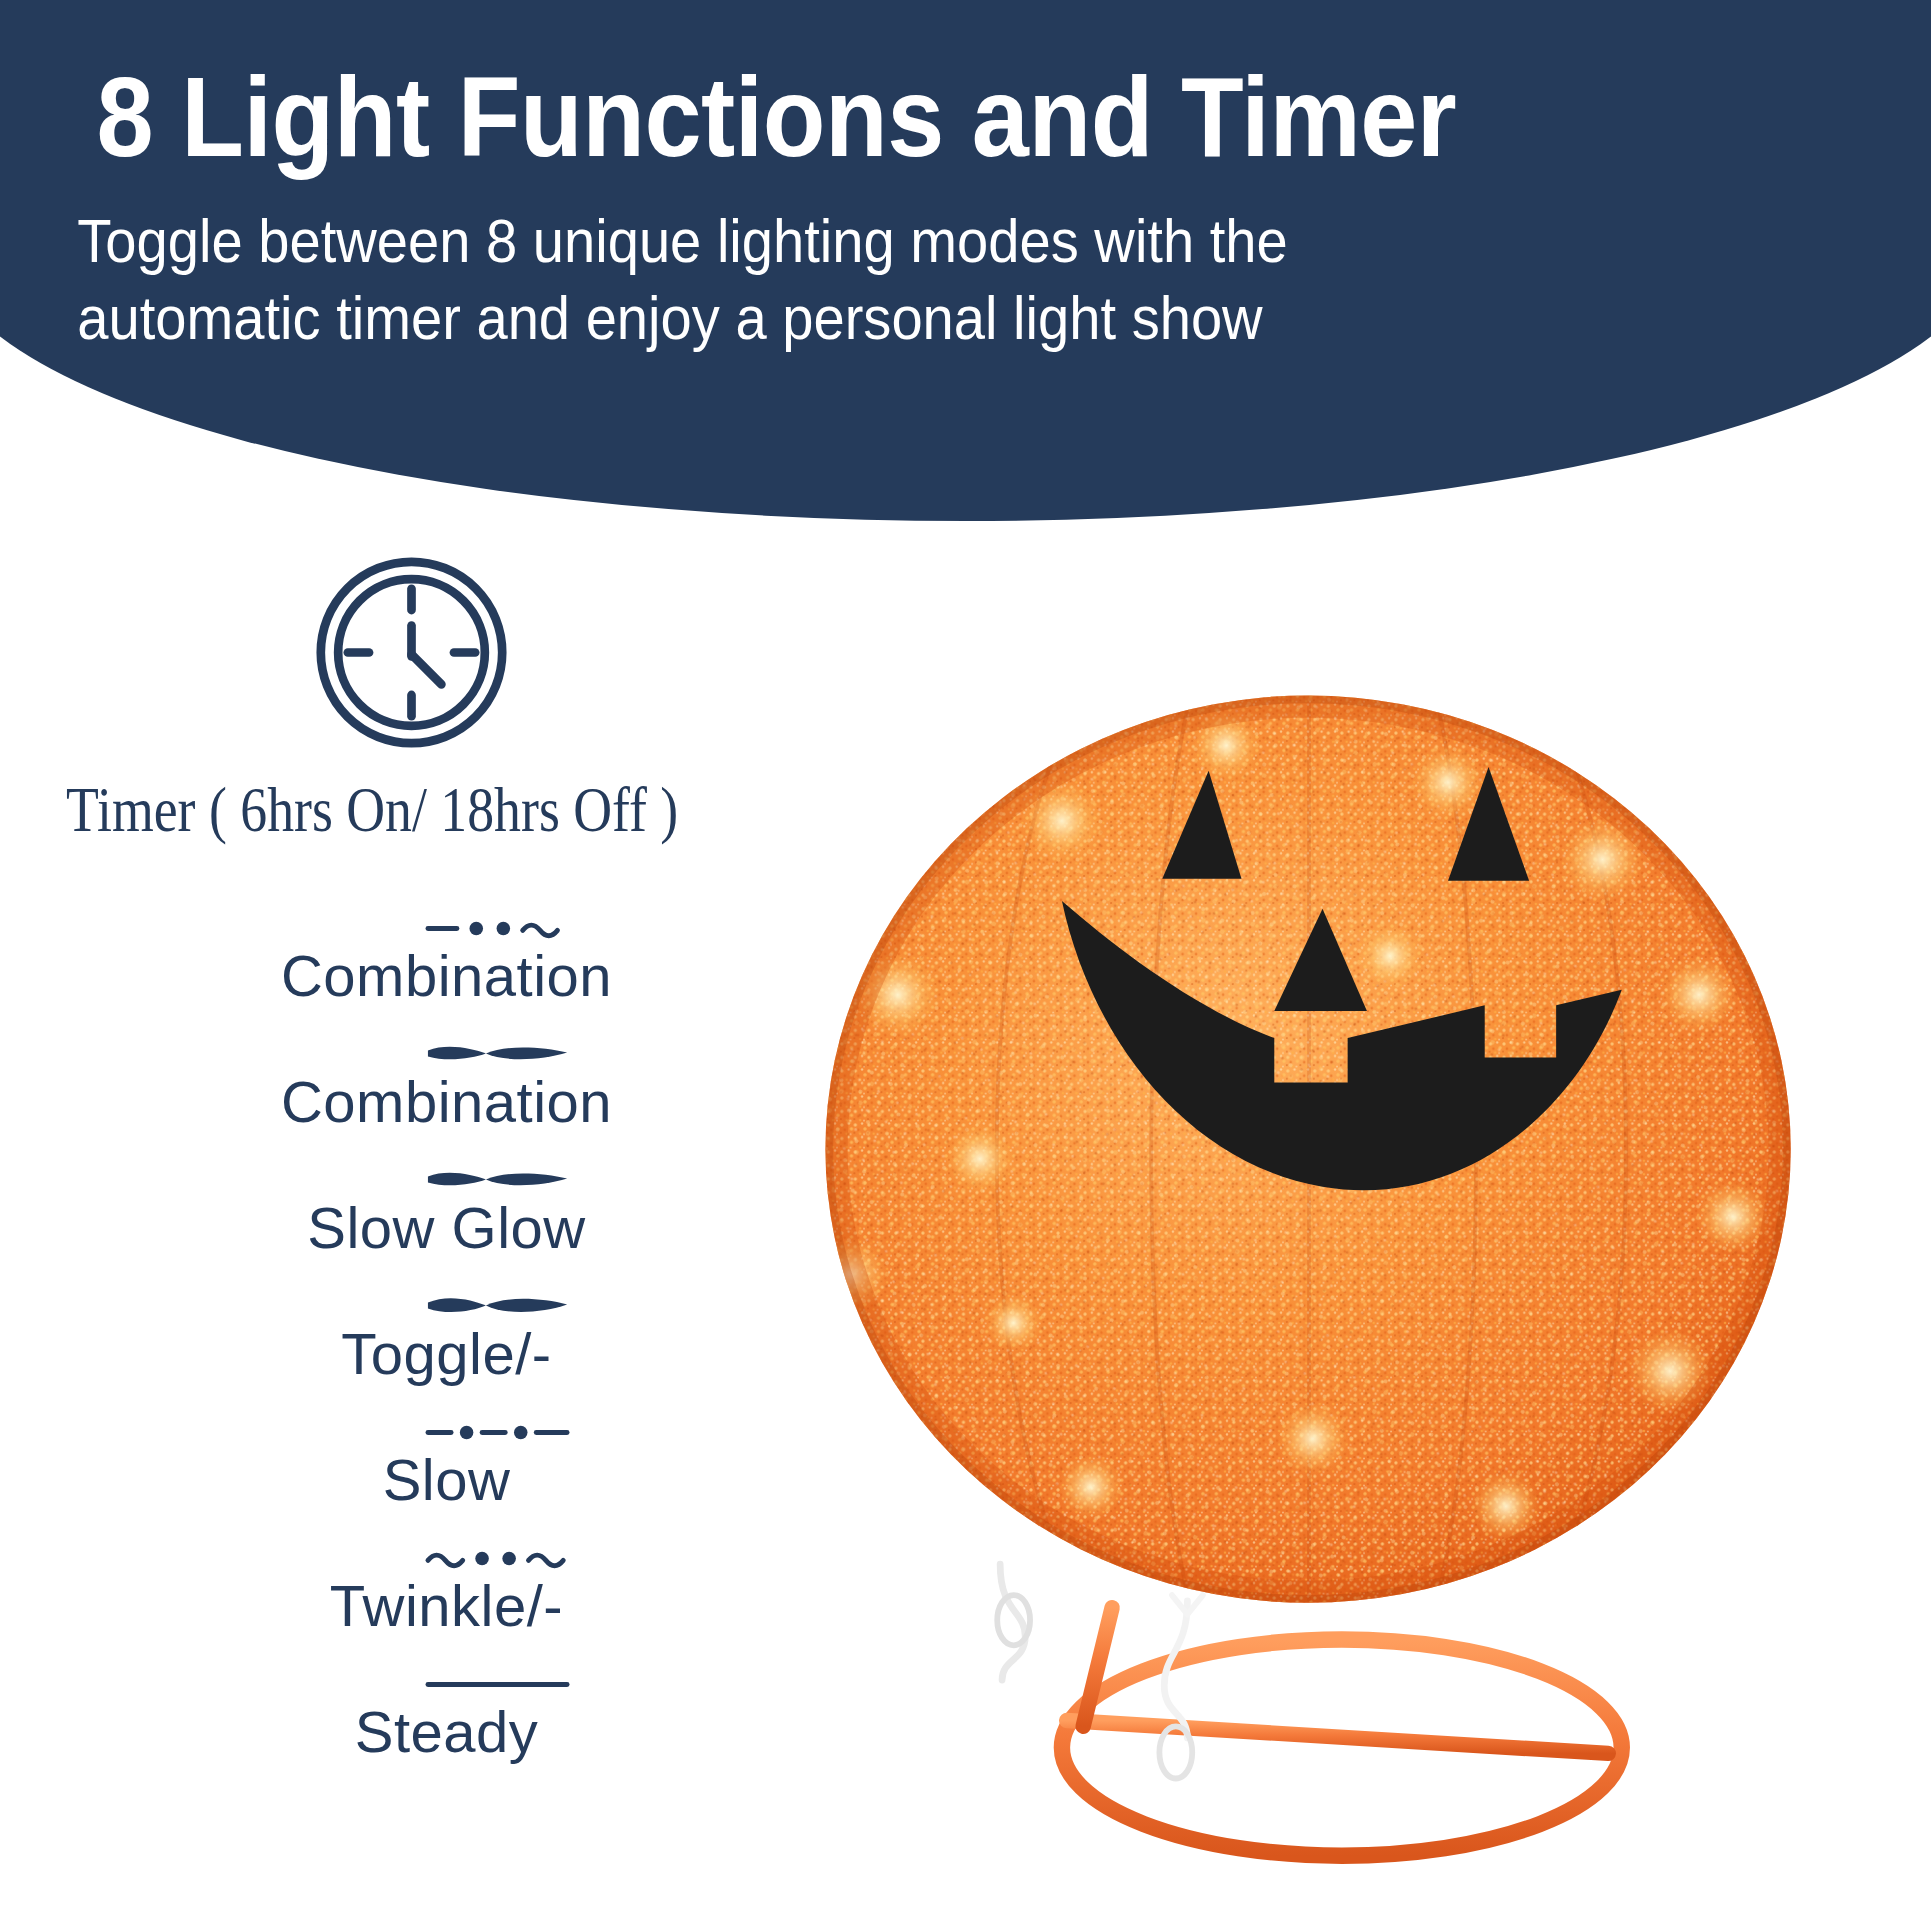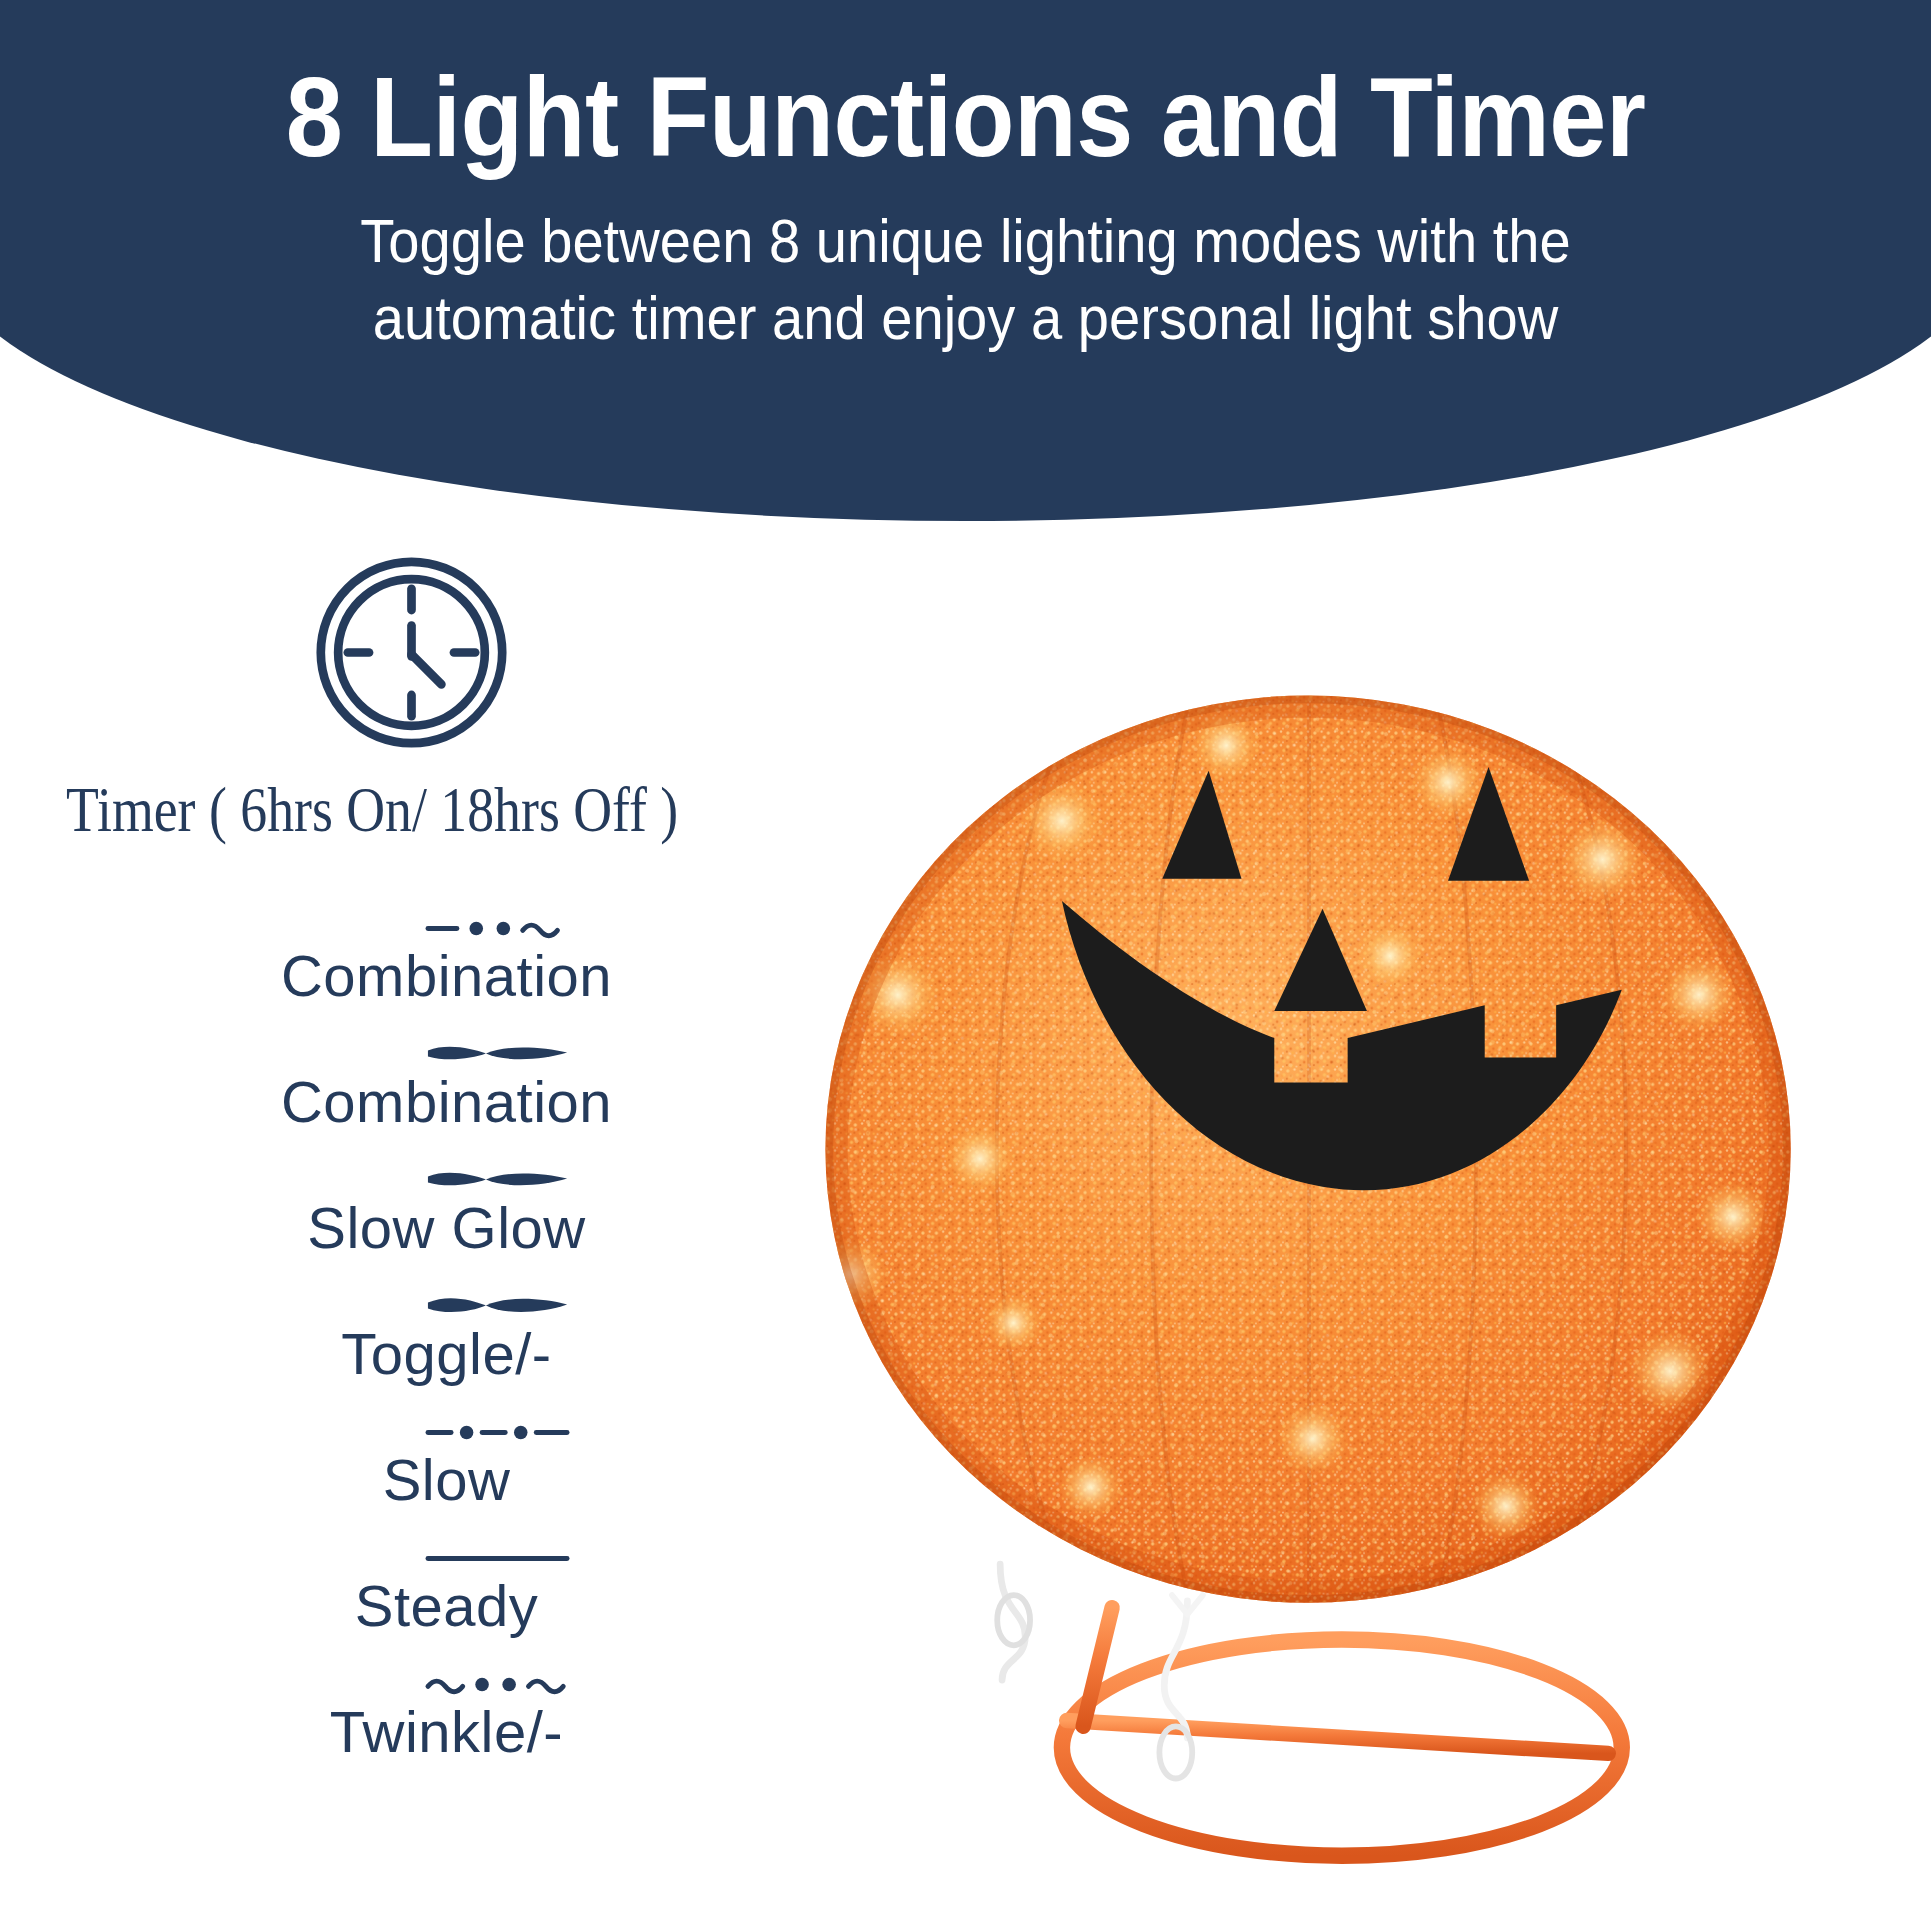--- a/index.html
+++ b/index.html
@@ -33,21 +33,20 @@
     width: 2047px;
     height: 1062px;
     background: #253b5b;
     border-radius: 0 0 50% 50% / 0 0 26% 26%;
   }
   #header-text-wrap {
     position: absolute;
     left: 0;
     top: 0;
     width: 1931px;
-    text-align: center;
   }
   #page-title {
     margin: 0;
     padding-top: 60px;
     color: #ffffff;
     font-family: "Liberation Sans Narrow", "Liberation Sans", sans-serif;
     font-weight: 700;
     font-size: 114px;
     line-height: 1.0;
     letter-spacing: -0.5px;
@@ -229,36 +228,36 @@
           <circle cx="98" cy="16" r="7" fill="#253b5b"></circle>
           <line x1="114" y1="16" x2="146" y2="16" stroke="#253b5b" stroke-width="5" stroke-linecap="round"></line>
         </svg>
       </span>
       <span class="mode-label">Slow</span>
     </div>
 
     <div class="mode-row">
       <span class="mode-icon">
         <svg width="145" height="29" viewBox="0 0 150 30">
-          <line x1="2" y1="16" x2="146" y2="16" stroke="#253b5b" stroke-width="5" stroke-linecap="round"></line>
-        </svg>
-      </span>
-      <span class="mode-label">Steady</span>
-    </div>
-
-    <div class="mode-row">
-      <span class="mode-icon">
-        <svg width="145" height="29" viewBox="0 0 150 30">
           <path d="M2 18 q9 -11 18 0 q9 11 18 0" stroke="#253b5b" stroke-width="5" fill="none" stroke-linecap="round"></path>
           <circle cx="58" cy="16" r="7" fill="#253b5b"></circle>
           <circle cx="86" cy="16" r="7" fill="#253b5b"></circle>
           <path d="M106 18 q9 -11 18 0 q9 11 18 0" stroke="#253b5b" stroke-width="5" fill="none" stroke-linecap="round"></path>
         </svg>
       </span>
       <span class="mode-label">Twinkle/-</span>
+    </div>
+
+    <div class="mode-row">
+      <span class="mode-icon">
+        <svg width="145" height="29" viewBox="0 0 150 30">
+          <line x1="2" y1="16" x2="146" y2="16" stroke="#253b5b" stroke-width="5" stroke-linecap="round"></line>
+        </svg>
+      </span>
+      <span class="mode-label">Steady</span>
     </div>
 
   </div>
 </div>
 
 <div id="pumpkin-figure">
   <svg width="1159" height="1390" viewBox="0 0 1200 1440" fill="none">
     <defs>
 
       <pattern id="glitterPat" width="14" height="14" patternUnits="userSpaceOnUse">

